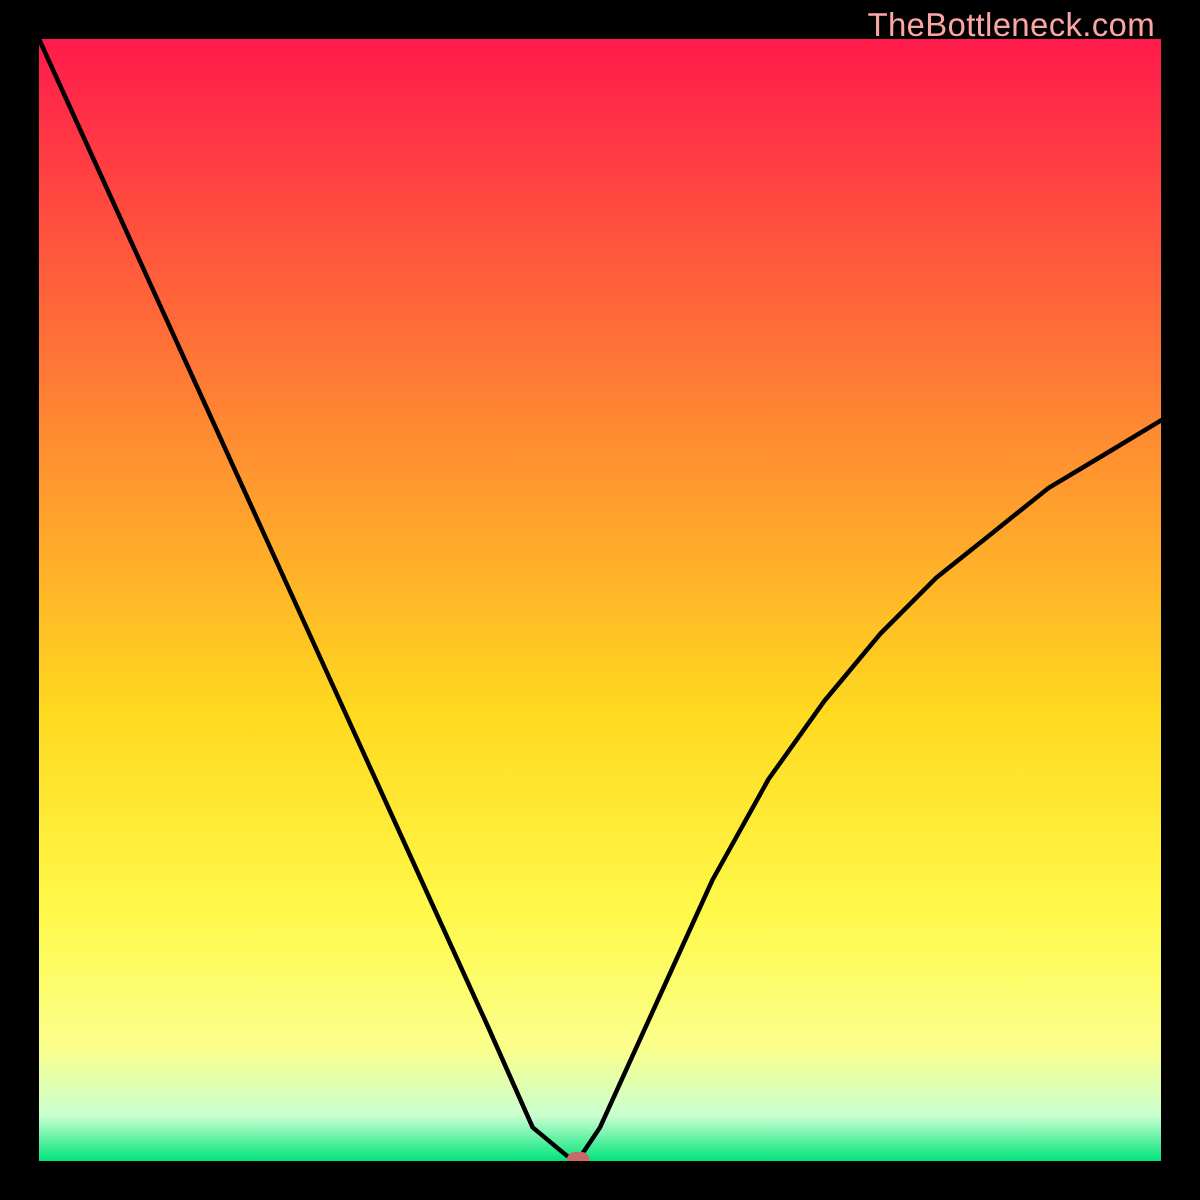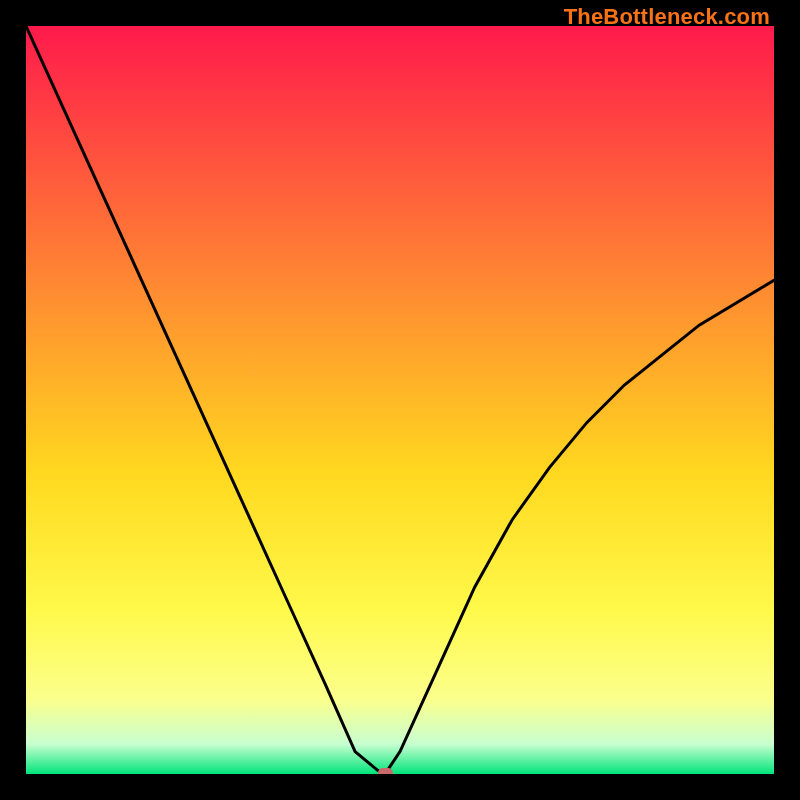--- a/index.html
+++ b/index.html
@@ -32,22 +32,22 @@
     top: 0;
     width: 100%;
     height: 100%;
   }
   .watermark {
     position: absolute;
     top: 4px;
     right: 30px;
     font-family: Arial, Helvetica, sans-serif;
     font-size: 22px;
-    font-weight: 700;
-    color: #f97316;
+    font-weight: 400;
+    color: #fca5a5;
     letter-spacing: 0.2px;
   }
   svg.curve {
     position: absolute;
     left: 0;
     top: 0;
     width: 100%;
     height: 100%;
     overflow: visible;
   }

